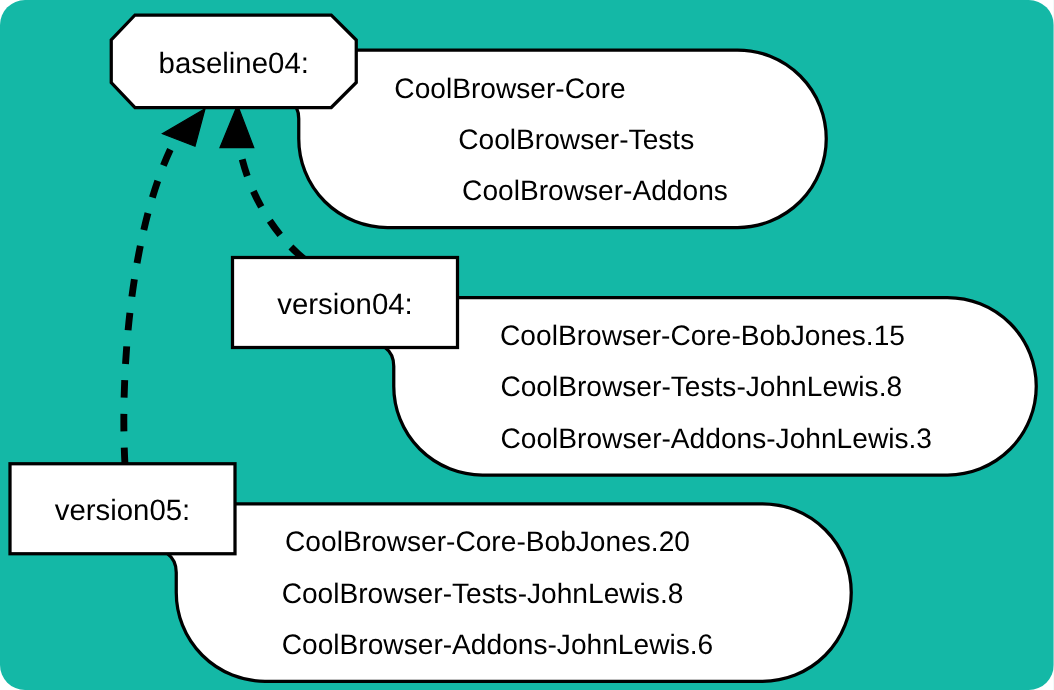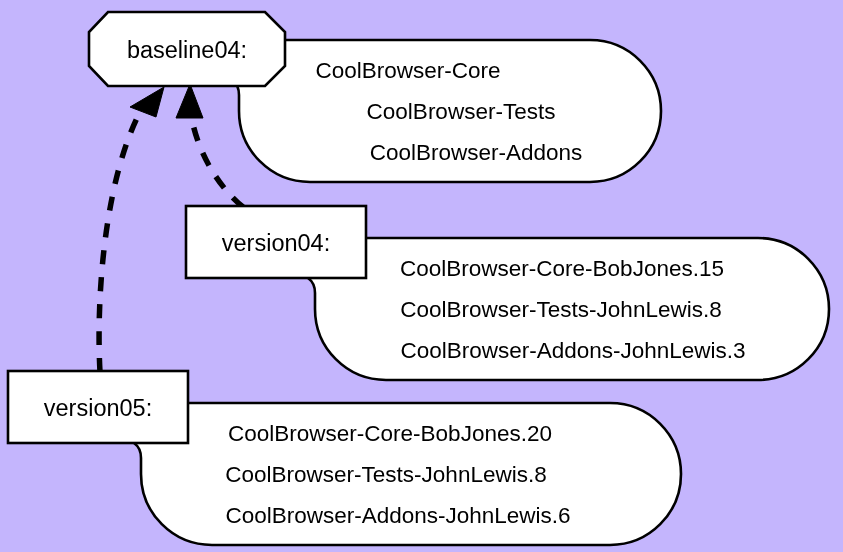--- a/index.html
+++ b/index.html
@@ -10,21 +10,22 @@
   body {
     width: 843px;
     height: 552px;
     overflow: hidden;
     font-family: "Liberation Sans", sans-serif;
   }
   #diagram-root {
     position: relative;
     width: 843px;
     height: 552px;
-    background: #c4b5fd;
+    background: #14b8a6;
+    border-radius: 20px;
   }
   svg#diagram-canvas {
     display: block;
     width: 843px;
     height: 552px;
   }
   .shape-stroke {
     fill: #ffffff;
     stroke: #000000;
     stroke-width: 2.6;

